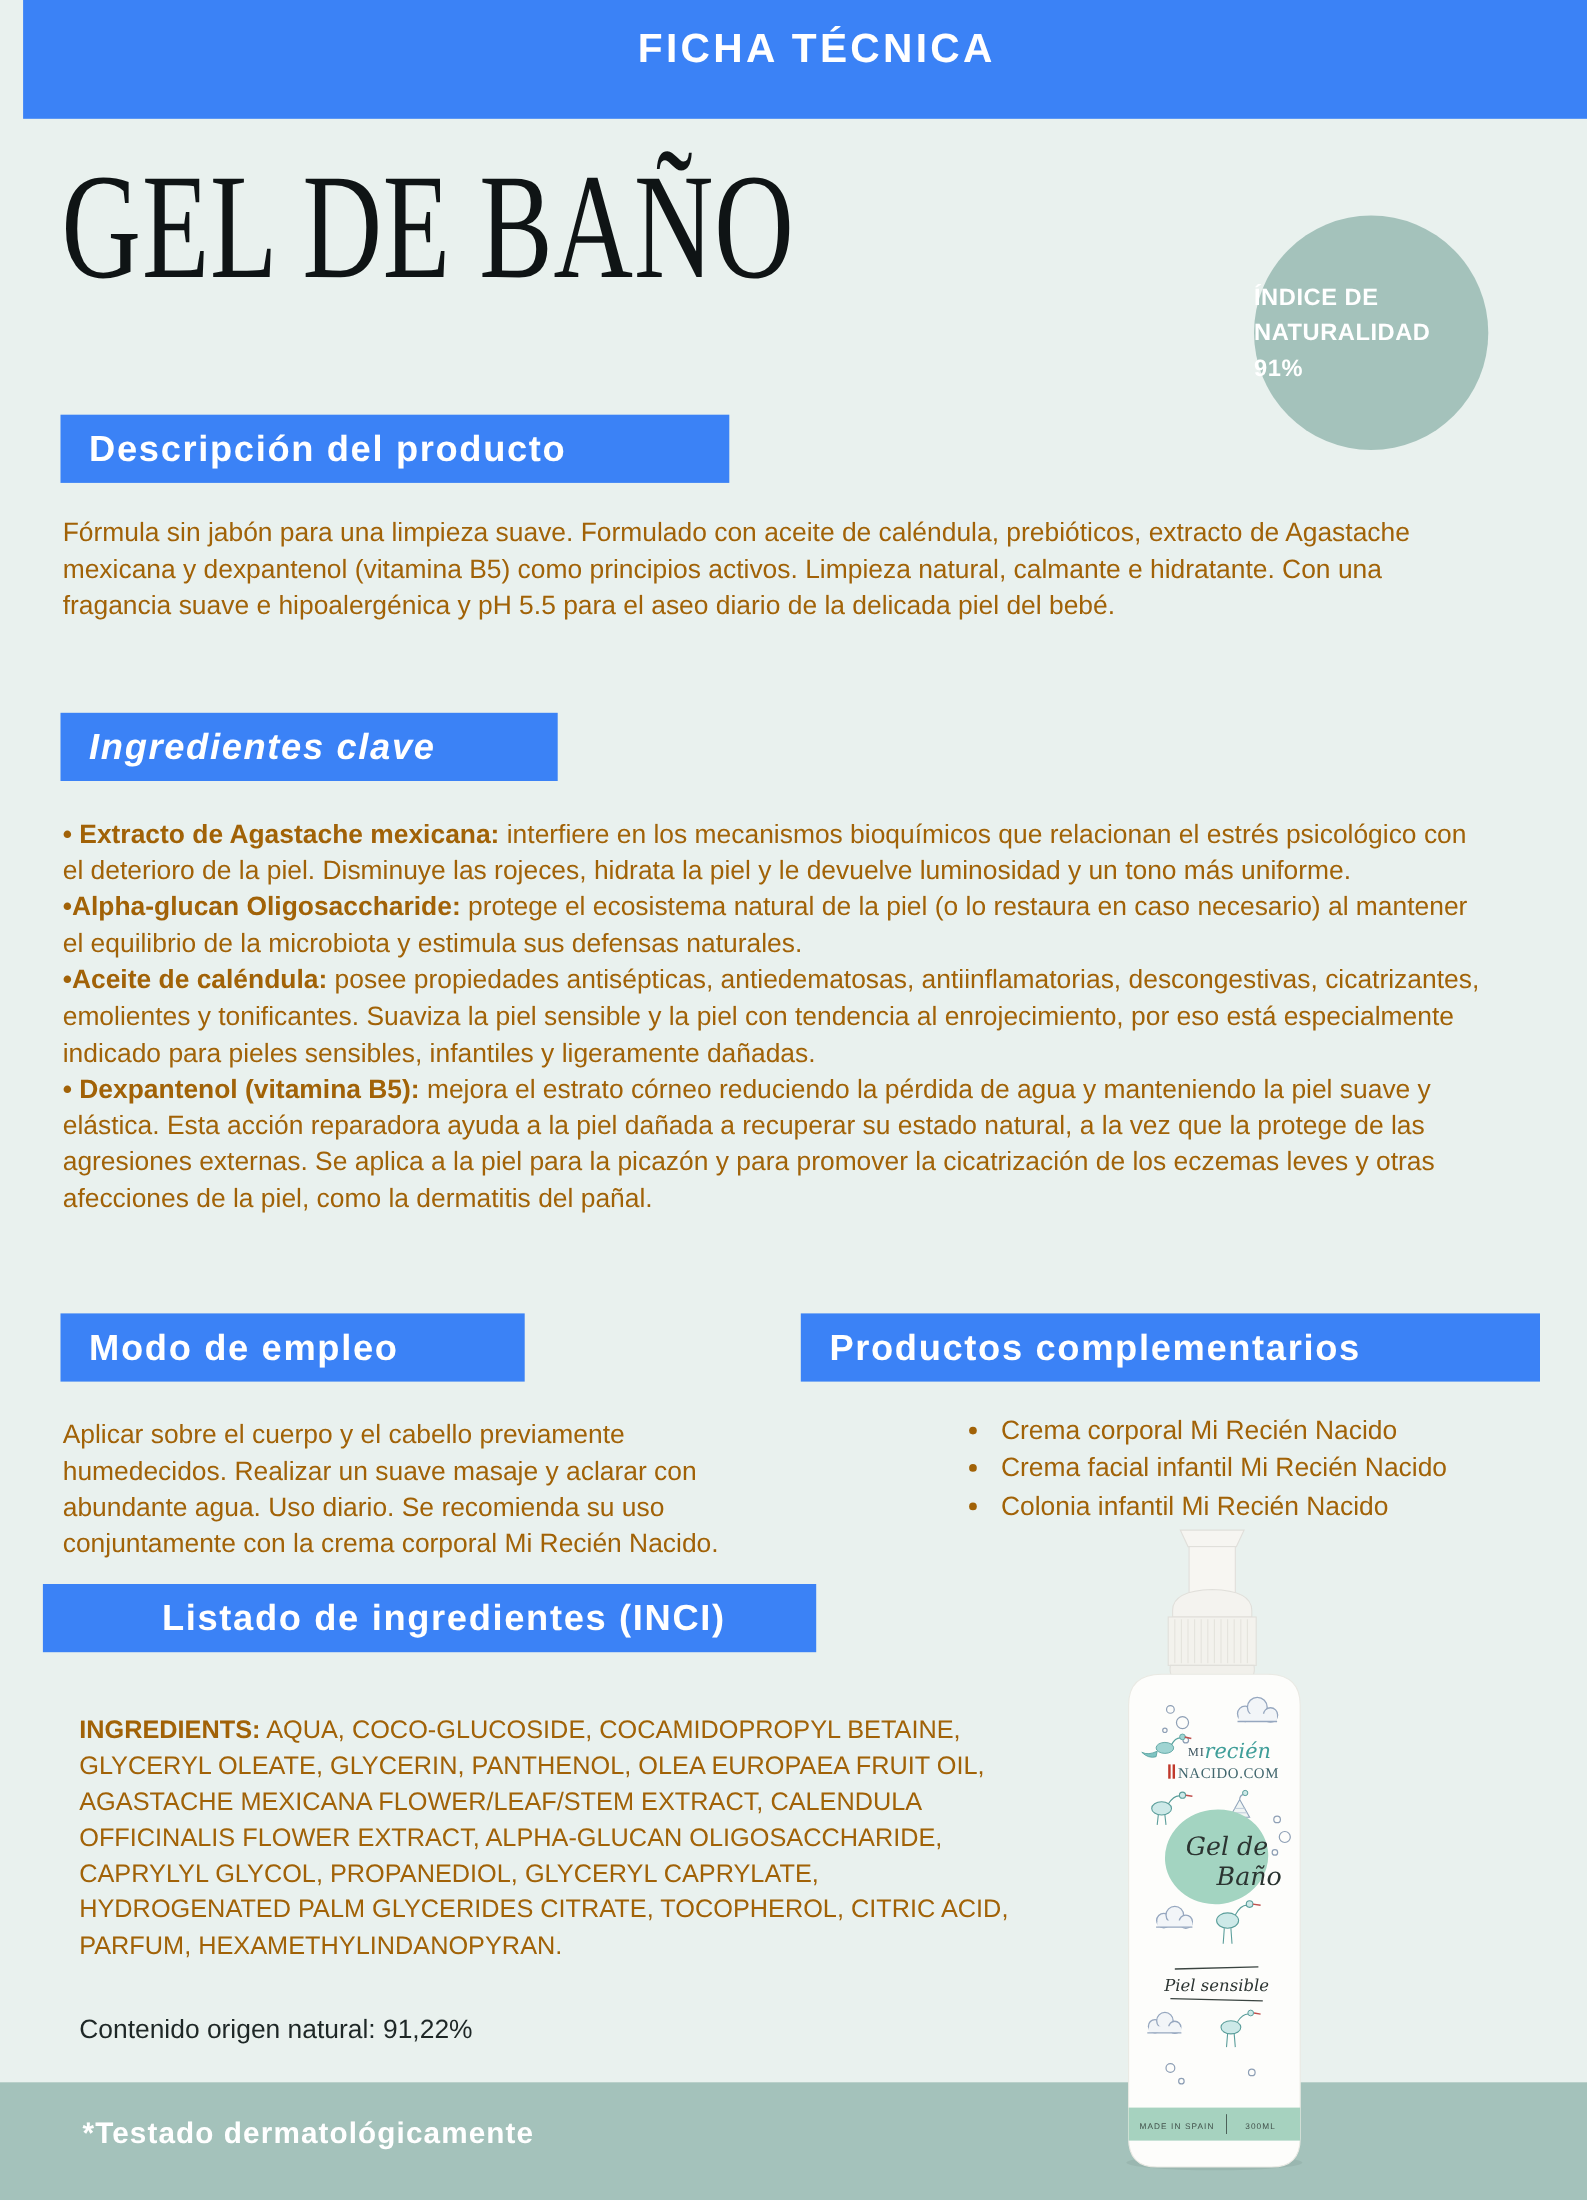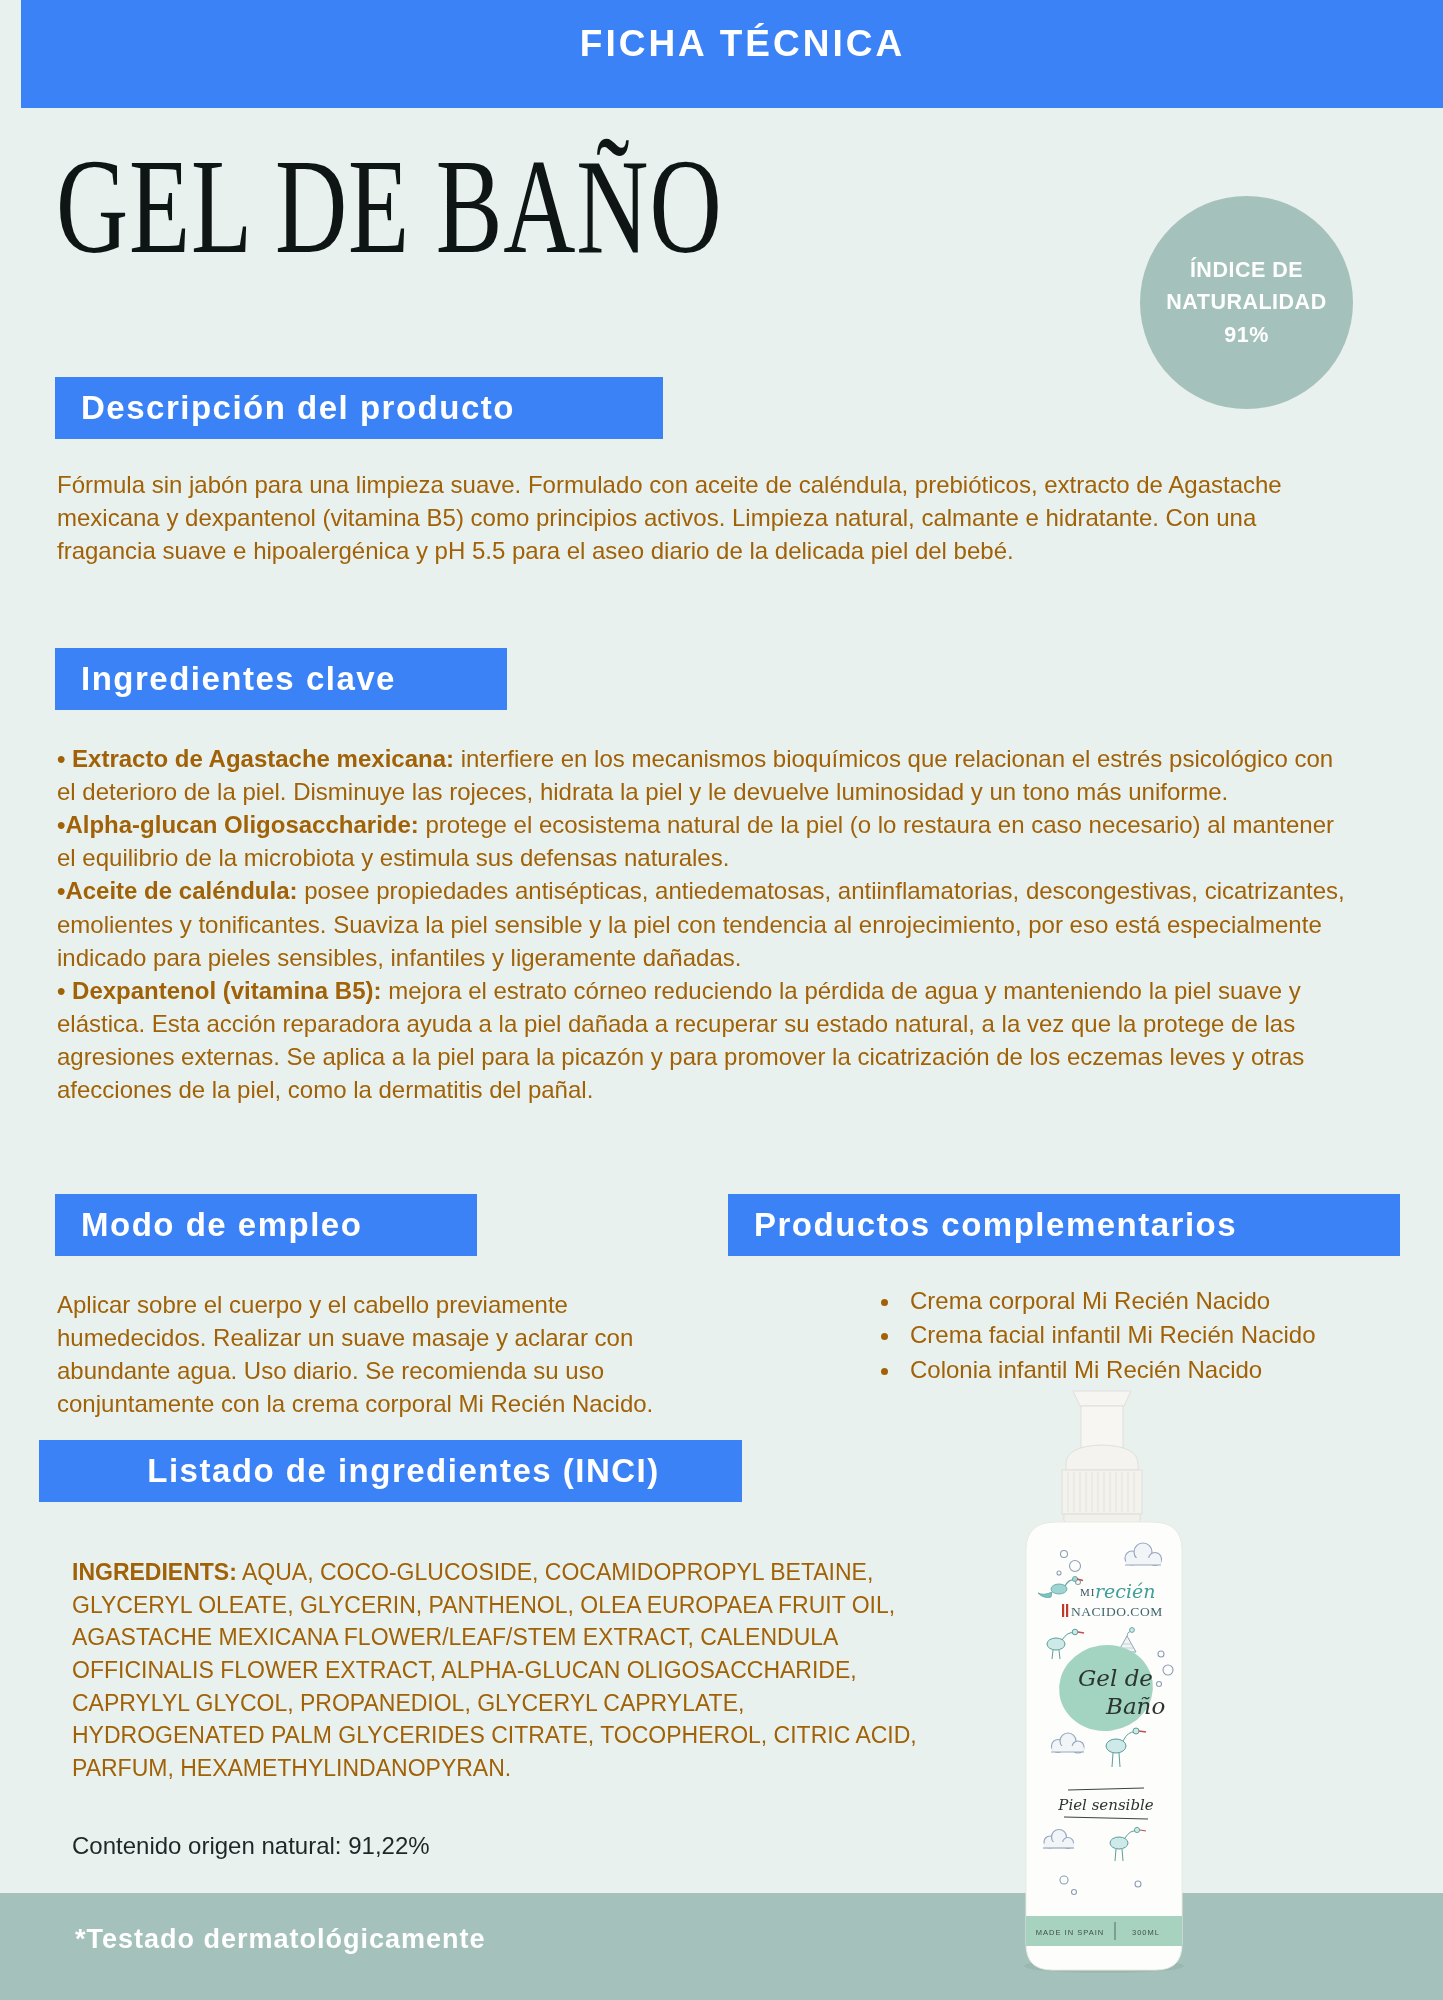--- a/index.html
+++ b/index.html
@@ -17,30 +17,30 @@
   .title{
     position:absolute;left:56px;top:138px;
     font-family:"Liberation Serif","DejaVu Serif",serif;
     font-size:130px;line-height:1;color:#0f1415;white-space:nowrap;
     transform:scale(0.77,1.05);transform-origin:left top;letter-spacing:1px;
   }
   
   .badge{
     position:absolute;left:1140px;top:196px;width:213px;height:213px;border-radius:50%;
     background:#a4c2bb;color:#ffffff;display:flex;flex-direction:column;justify-content:center;
-    text-align:center;font-weight:bold;font-size:21.5px;line-height:1.5;letter-spacing:0.5px;
+    font-weight:bold;font-size:21.5px;line-height:1.5;letter-spacing:0.5px;
   }
   
   .band{
     position:absolute;height:62px;background:#3b82f6;color:#ffffff;
     font-weight:bold;font-size:33px;line-height:62px;letter-spacing:1.5px;
     padding-left:26px;box-sizing:border-box;white-space:nowrap;overflow:hidden;
   }
   #band-desc{left:55px;top:377px;width:608px;}
-  #band-ingr{left:55px;top:648px;width:452px;}
+  #band-ingr{left:55px;top:648px;width:452px;font-style:italic;}
   #band-modo{left:55px;top:1194px;width:422px;}
   #band-comp{left:728px;top:1194px;width:672px;}
   #band-inci{left:39px;top:1440px;width:703px;text-align:center;}
   
   .copy{font-size:24px;line-height:1.38;color:#a16207;}
   #desc-body{position:absolute;left:57px;top:468px;width:1245px;margin:0;}
   #ingr-list{position:absolute;left:57px;top:742px;width:1300px;}
   #ingr-list p{margin:0;}
   #modo-body{position:absolute;left:57px;top:1288px;width:632px;margin:0;}
   #comp-list{position:absolute;left:878px;top:1284px;width:520px;margin:0;padding:0 0 0 24px;}

